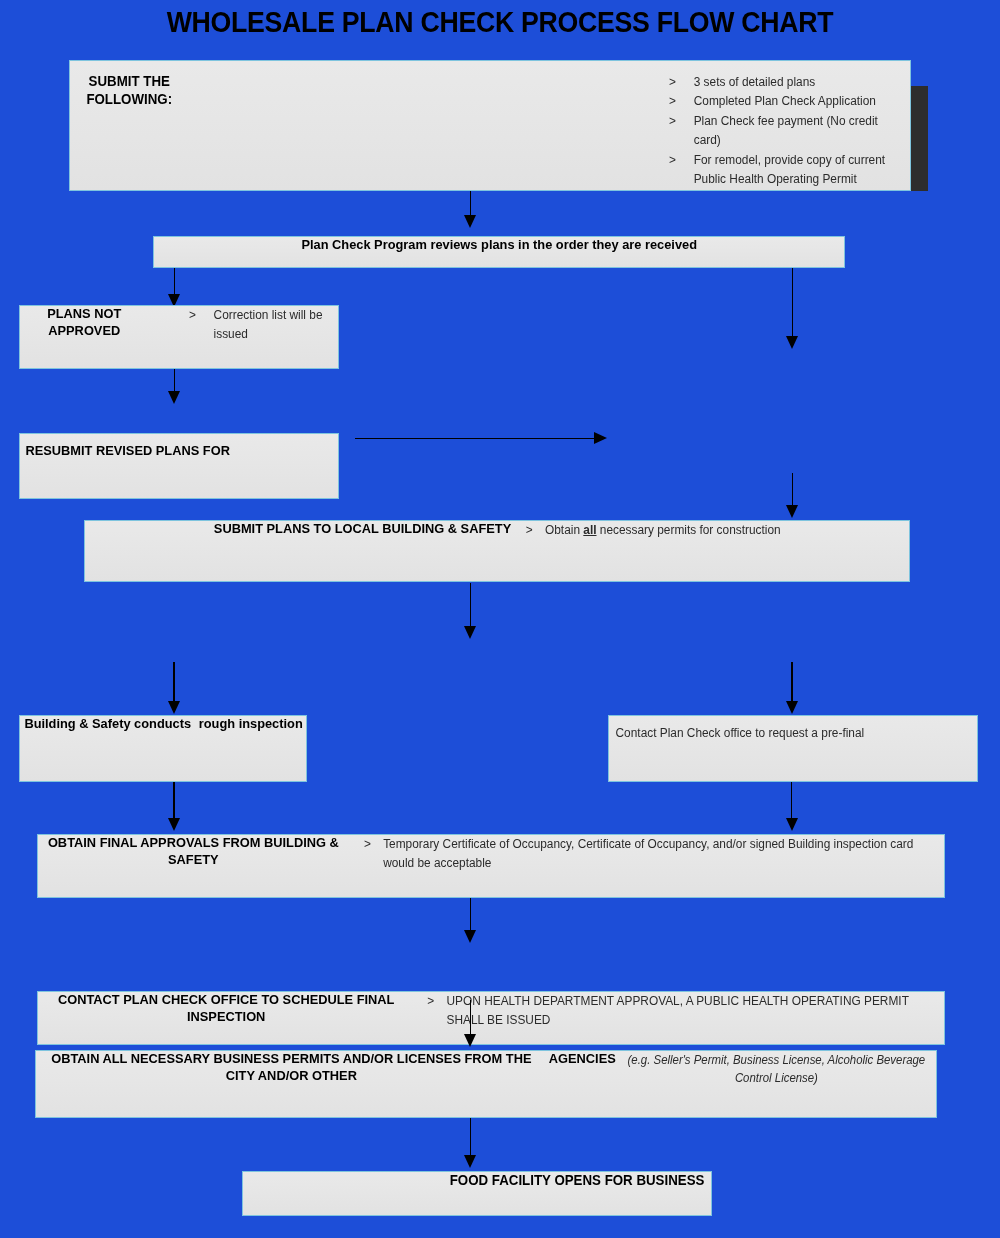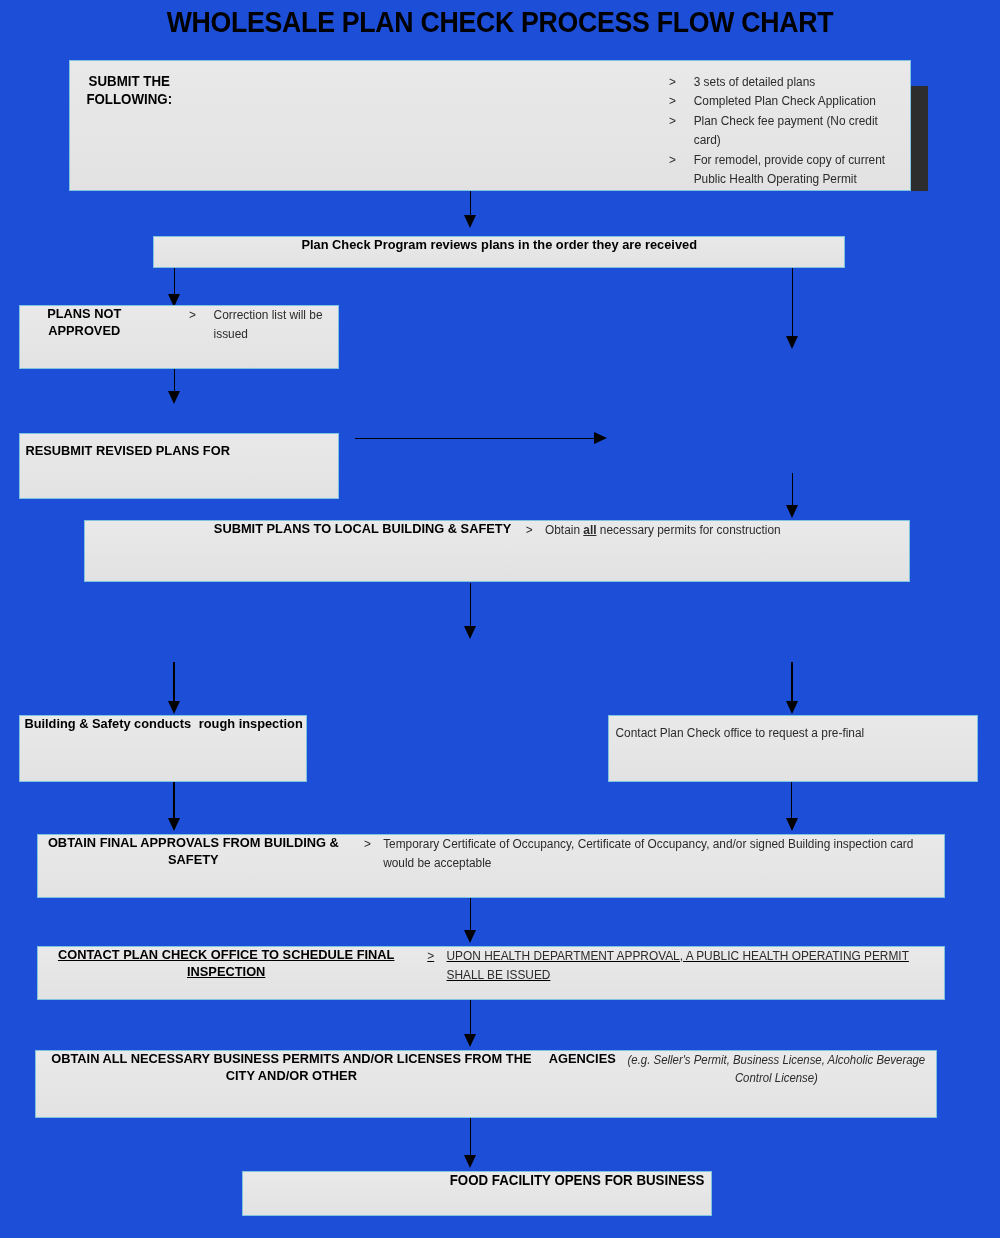--- a/index.html
+++ b/index.html
@@ -258,21 +258,21 @@
     <div class="n-head" style="margin-bottom:5px;">OBTAIN FINAL APPROVALS FROM BUILDING &amp; SAFETY</div>
     <div class="bullet-center">
       <span class="gt">&gt;</span>
       <span>Temporary Certificate of Occupancy, Certificate of Occupancy, and/or signed Building inspection card would be acceptable</span>
     </div>
   </div>
 
   <div class="vline" style="left:470px; top:898px; height:36px;"></div>
   <div class="arrow-down" style="left:464px; top:930px;"></div>
 
-  <div class="node" style="left:37px; top:946px; width:908px; height:54px;text-decoration:underline;">
+  <div class="node" style="left:37px; top:991px; width:908px; height:54px;">
     <div class="n-head" style="margin-bottom:4px;">CONTACT PLAN CHECK OFFICE TO SCHEDULE FINAL INSPECTION</div>
     <div class="bullet-center">
       <span class="gt">&gt;</span>
       <span>UPON HEALTH DEPARTMENT APPROVAL, A PUBLIC HEALTH OPERATING PERMIT SHALL BE ISSUED</span>
     </div>
   </div>
 
   <div class="vline" style="left:470px; top:1000px; height:38px;"></div>
   <div class="arrow-down" style="left:464px; top:1034px;"></div>
 

